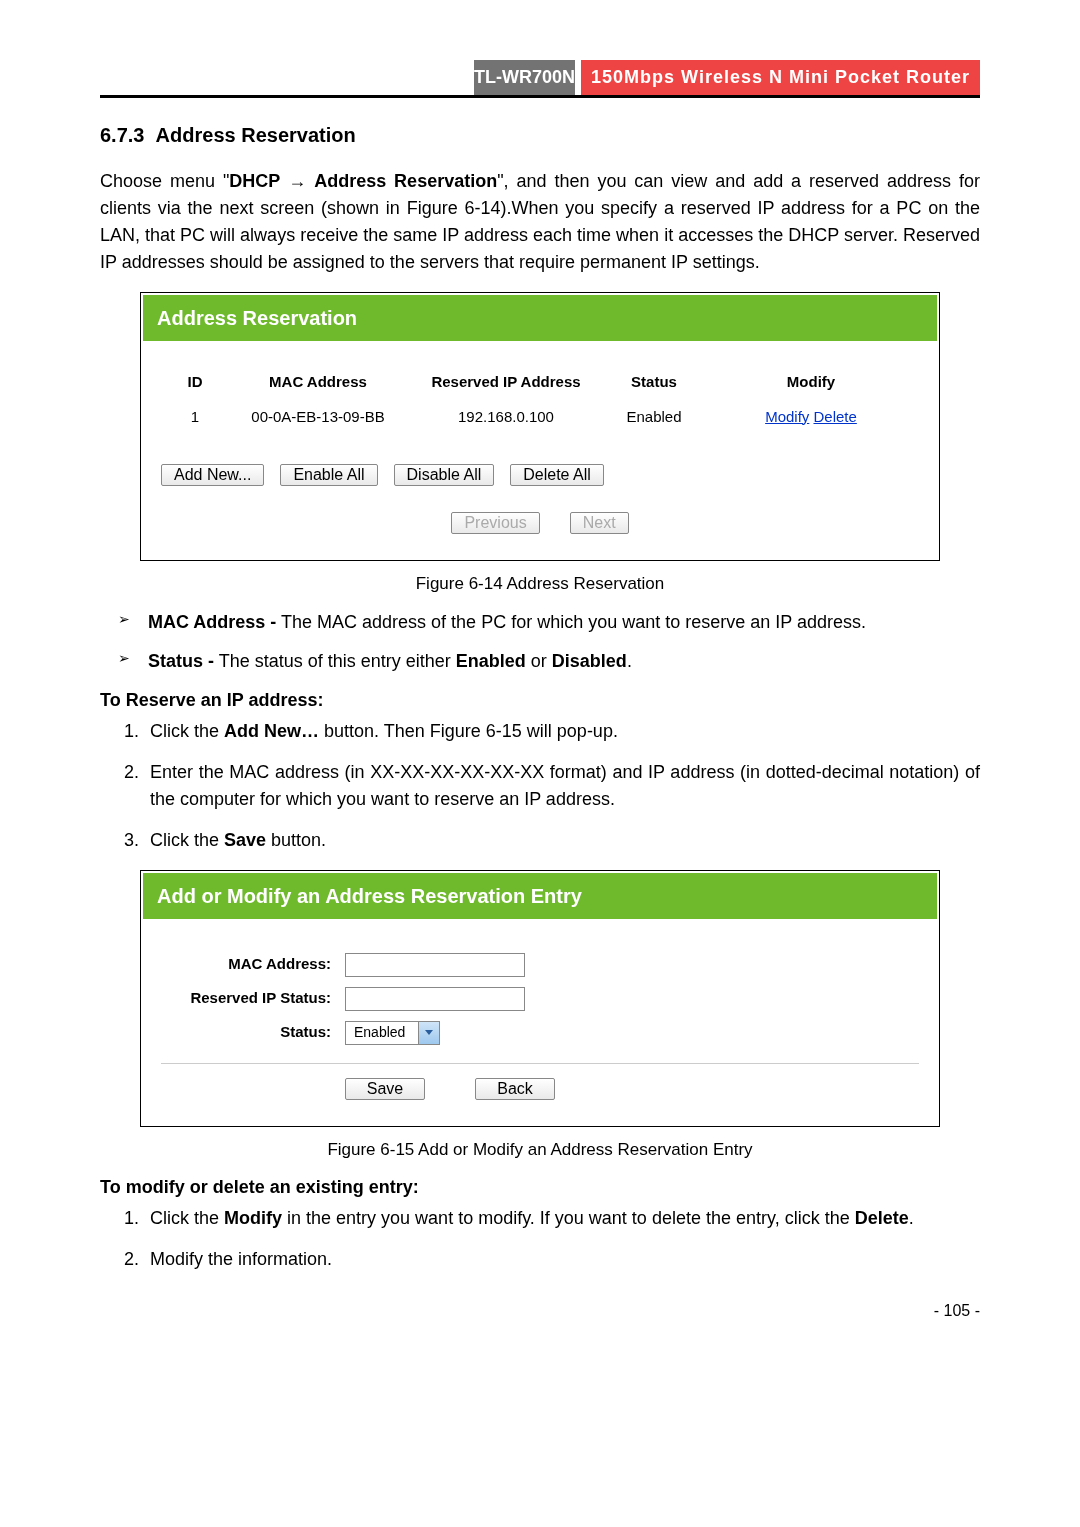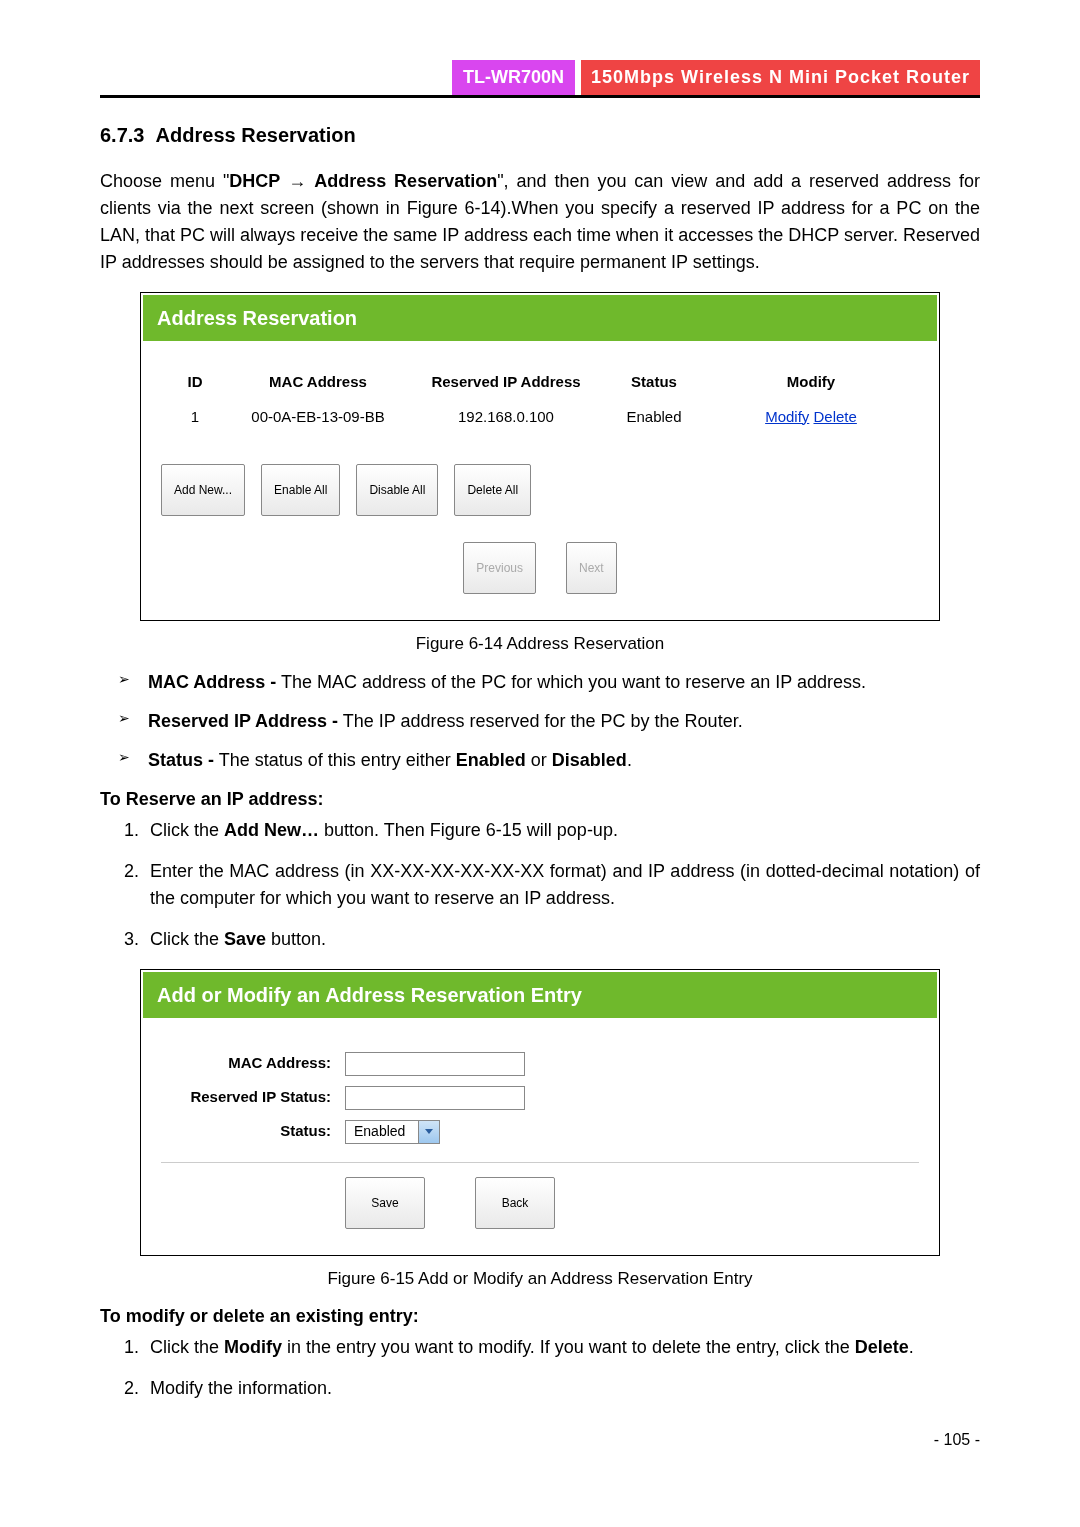--- a/index.html
+++ b/index.html
@@ -11,24 +11,24 @@
     line-height: 1.5;
     background: #fff;
   }
   .header-bar {
     display: flex;
     align-items: stretch;
     border-bottom: 3px solid #000;
     margin-bottom: 20px;
   }
   .header-model {
-    background: #d946ef;
+    background: #737373;
     color: #fff;
     font-weight: bold;
-    padding: 4px 11px;
+    padding: 4px 0;
     font-size: 18px;
   }
   .header-desc {
     background: #ef4444;
     color: #fff;
     font-weight: bold;
     padding: 4px 10px;
     font-size: 18px;
     margin-left: 6px;
     flex: 0 0 auto;
@@ -74,22 +74,22 @@
   }
   .addr-table th { font-weight: bold; }
   .addr-table td.id, .addr-table th.id { text-align: center; width: 60px; }
   .link {
     color: #0033cc;
     text-decoration: underline;
     cursor: pointer;
   }
   .btn {
     font-family: inherit;
-    font-size: 12px;
-    padding: 18px 12px;
+    font-size: 16px;
+    padding: 1px 12px;
     border: 1px solid #888;
     background: linear-gradient(#fff, #e9e9e9);
     border-radius: 2px;
     cursor: pointer;
   }
   .btn.disabled {
     color: #aaa;
     cursor: default;
   }
   .btn-row {
@@ -245,21 +245,20 @@
     <div class="btn-center">
       <button class="btn disabled">Previous</button>
       <button class="btn disabled">Next</button>
     </div>
   </div>
 </div>
 <div class="caption">Figure 6-14    Address Reservation</div>
 
 <ul class="arrow">
   <li><span class="bold">MAC Address -</span><span> The MAC address of the PC for which you want to reserve an IP address.</span></li>
-  <li><span class="bold">Reserved IP Address -</span><span> The IP address reserved for the PC by the Router.</span></li>
   <li><span class="bold">Status -</span><span> The status of this entry either </span><span class="bold">Enabled</span><span> or </span><span class="bold">Disabled</span><span>.</span></li>
 </ul>
 
 <div class="bold">To Reserve an IP address:</div>
 <ol class="steps">
   <li><span>Click the </span><span class="bold">Add New…</span><span> button. Then Figure 6-15 will pop-up.</span></li>
   <li>Enter the MAC address (in XX-XX-XX-XX-XX-XX format) and IP address (in dotted-decimal notation) of the computer for which you want to reserve an IP address.</li>
   <li><span>Click the </span><span class="bold">Save</span><span> button.</span></li>
 </ol>
 

